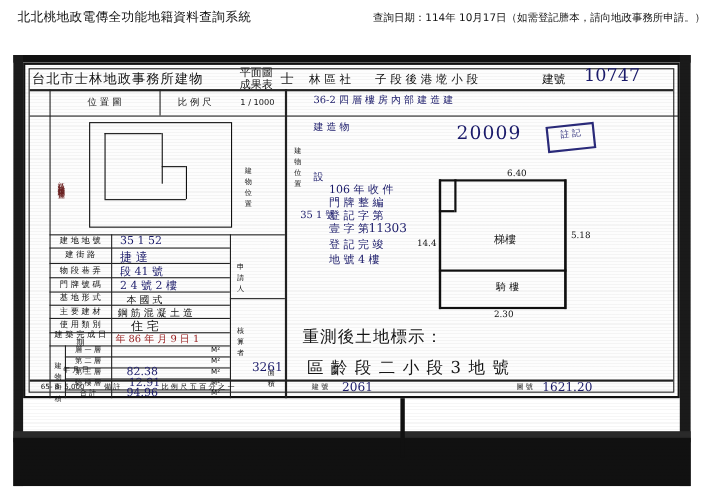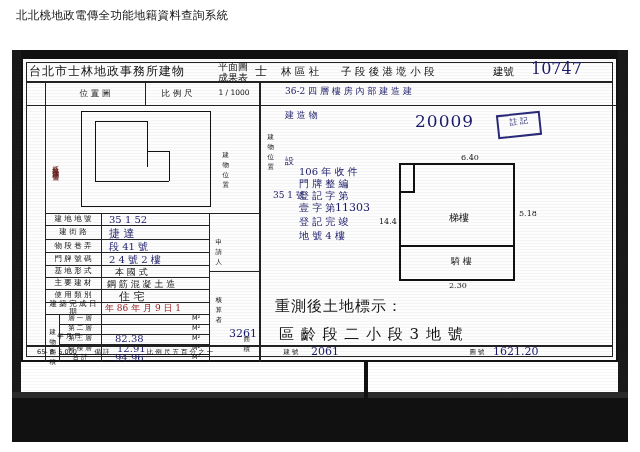--- a/index.html
+++ b/index.html
@@ -179,20 +179,21 @@
     padding: 2px 3px;
     line-height: 9px;
   }
 </style>
 </head>
 <body>
 
 <div id="page">
 
   <div class="hdr-title">北北桃地政電傳全功能地籍資料查詢系統</div>
+  <div class="hdr-right">查詢日期：114年 10月17日（如需登記謄本，請向地政事務所申請。）</div>
 
   <div class="scan">
     <div class="smudge-top"></div>
     <div class="smudge-left"></div>
     <div class="smudge-right"></div>
     <div class="smudge-bottom2"></div>
     <div class="smudge-bottom"></div>
     <div class="smudge-mid"></div>
 
     <div class="paper">

